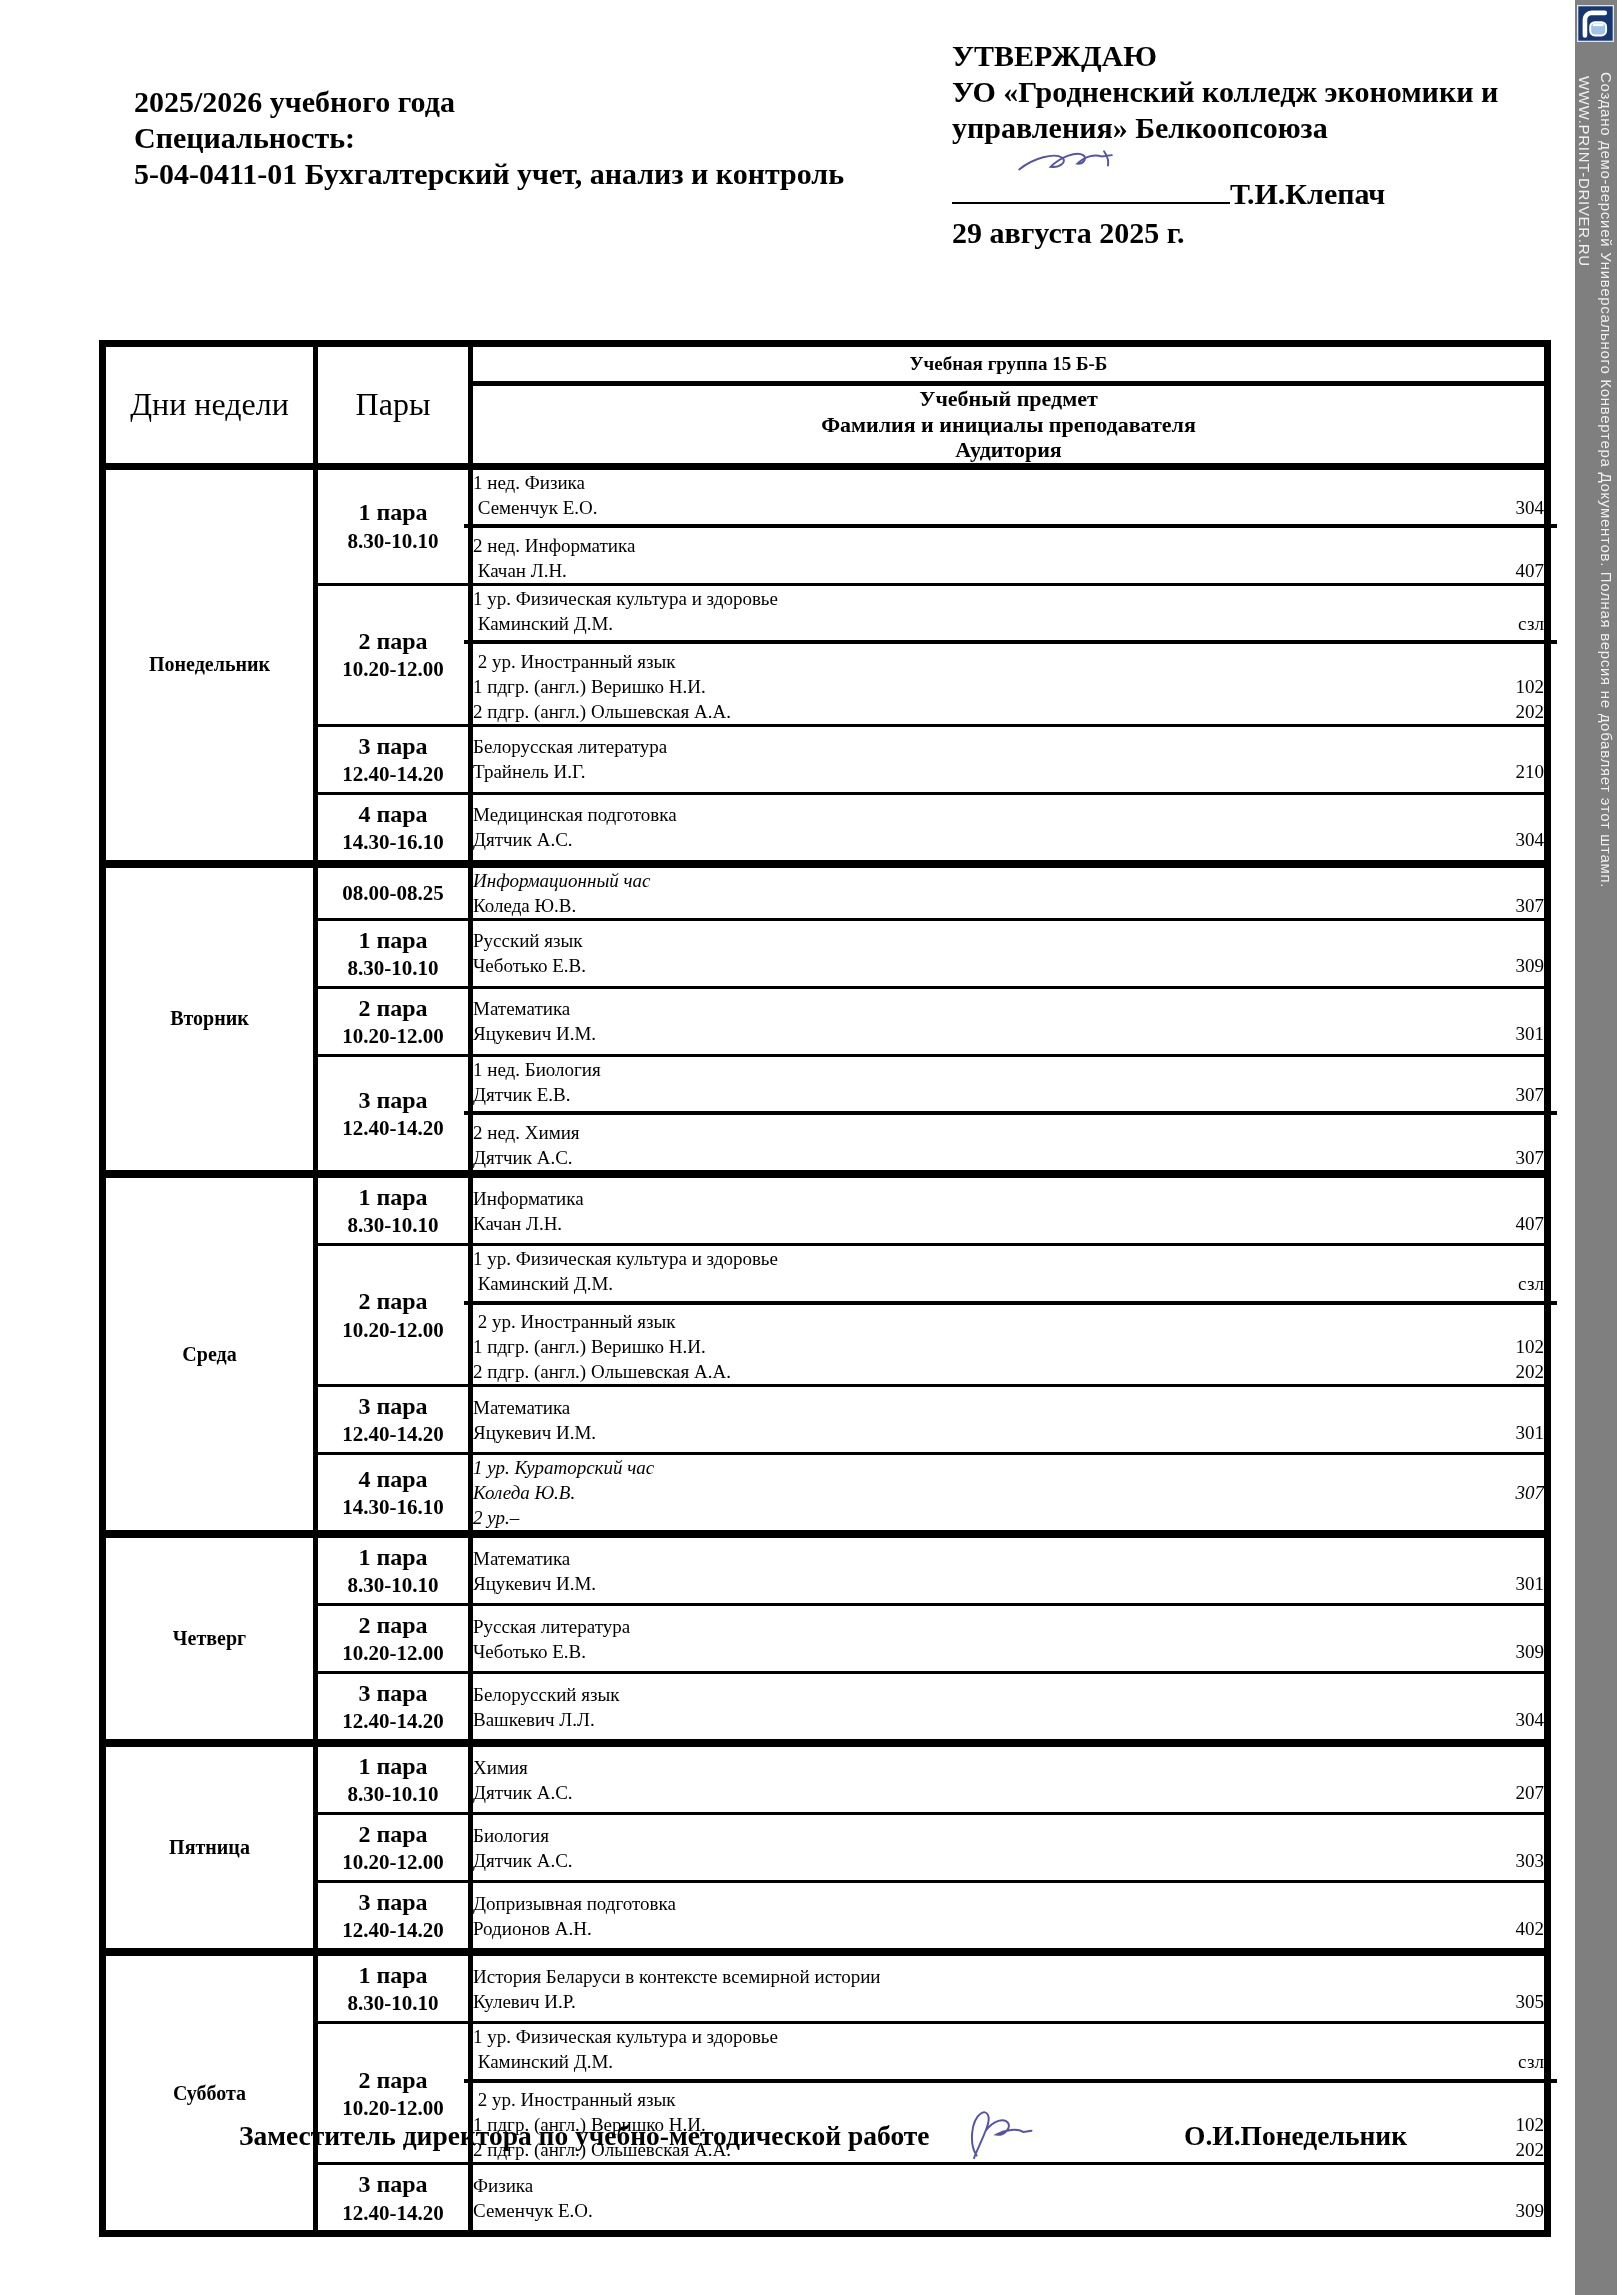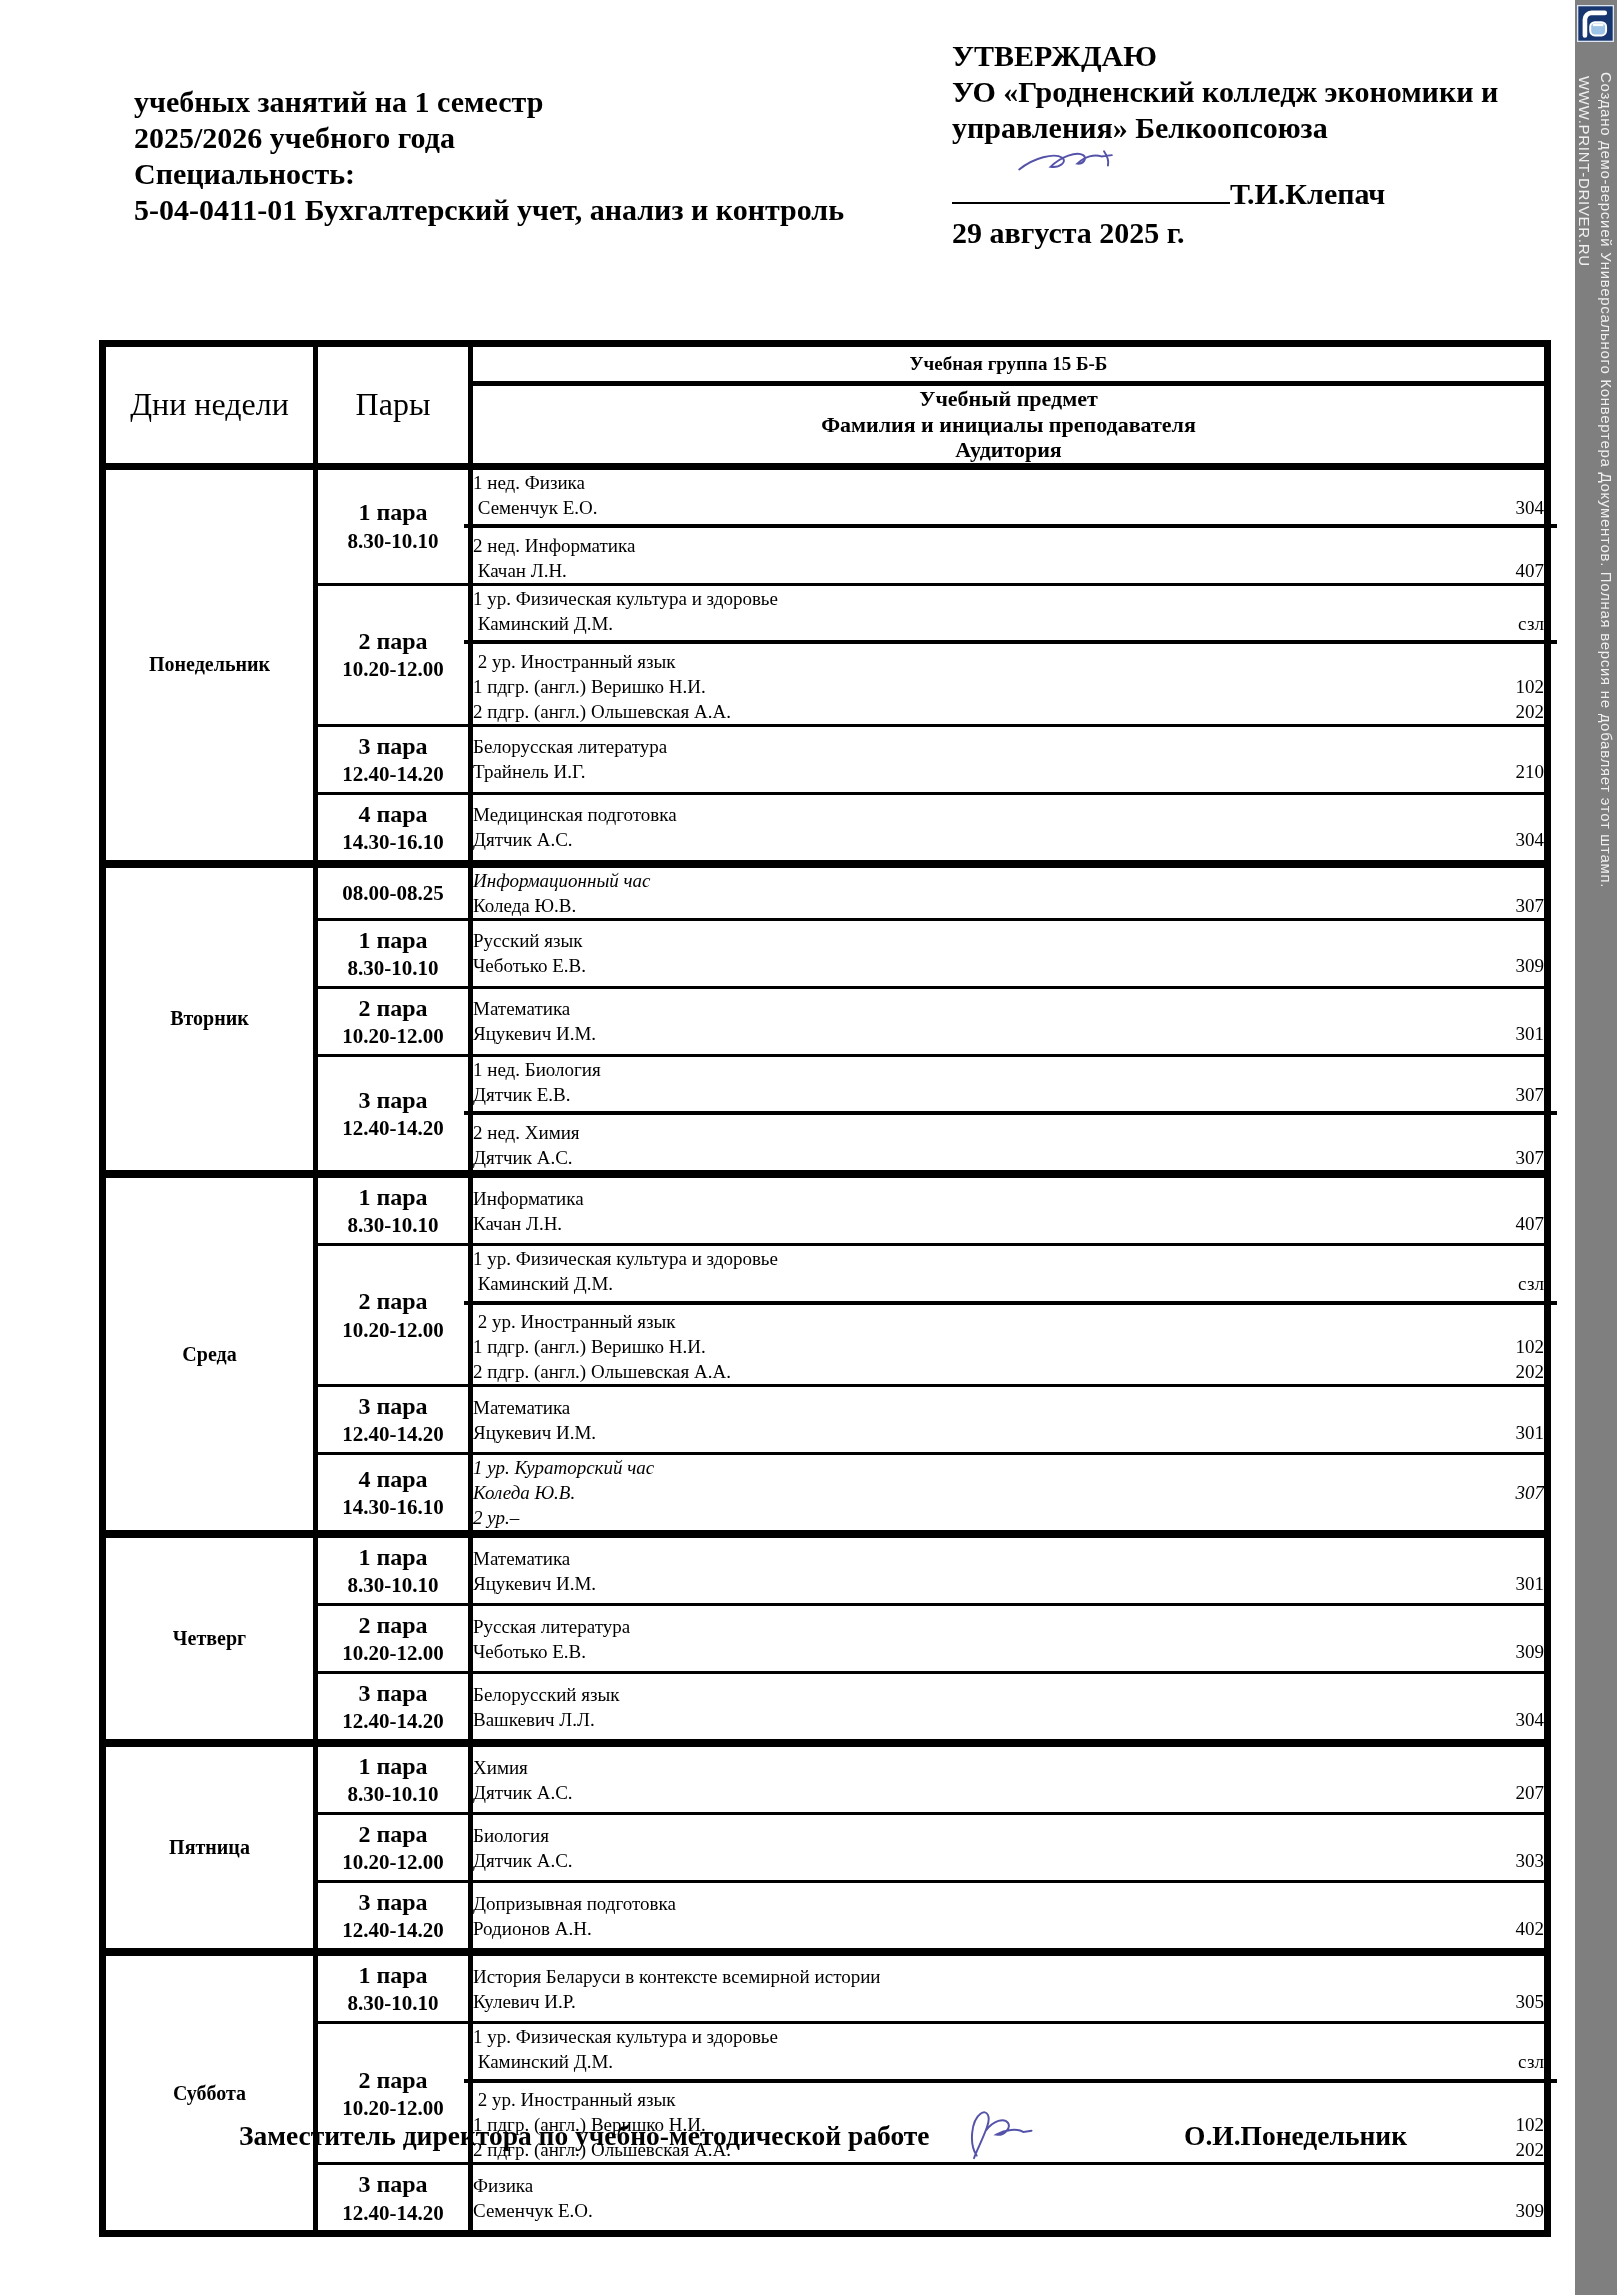--- a/index.html
+++ b/index.html
@@ -53,21 +53,20 @@
            font-size:15px;letter-spacing:0.7px;color:#f0f0f0;white-space:nowrap;}
   .wm-main{top:72px;right:2px;}
   .wm-url{top:76px;left:1.3px;}
 </style>
 </head>
 <body>
 
 <div class="page">
 
   <div class="hdr-left">
-    <div>учебных занятий на 1 семестр</div>
     <div>2025/2026 учебного года</div>
     <div>Специальность:</div>
     <div>5-04-0411-01 Бухгалтерский учет, анализ и контроль</div>
   </div>
 
   <div class="hdr-right">
     <div>УТВЕРЖДАЮ</div>
     <div>УО «Гродненский колледж экономики и управления» Белкоопсоюза</div>
     <div class="sig-area">
       <svg class="sig-director" width="137" height="46" viewBox="0 0 210 70">

